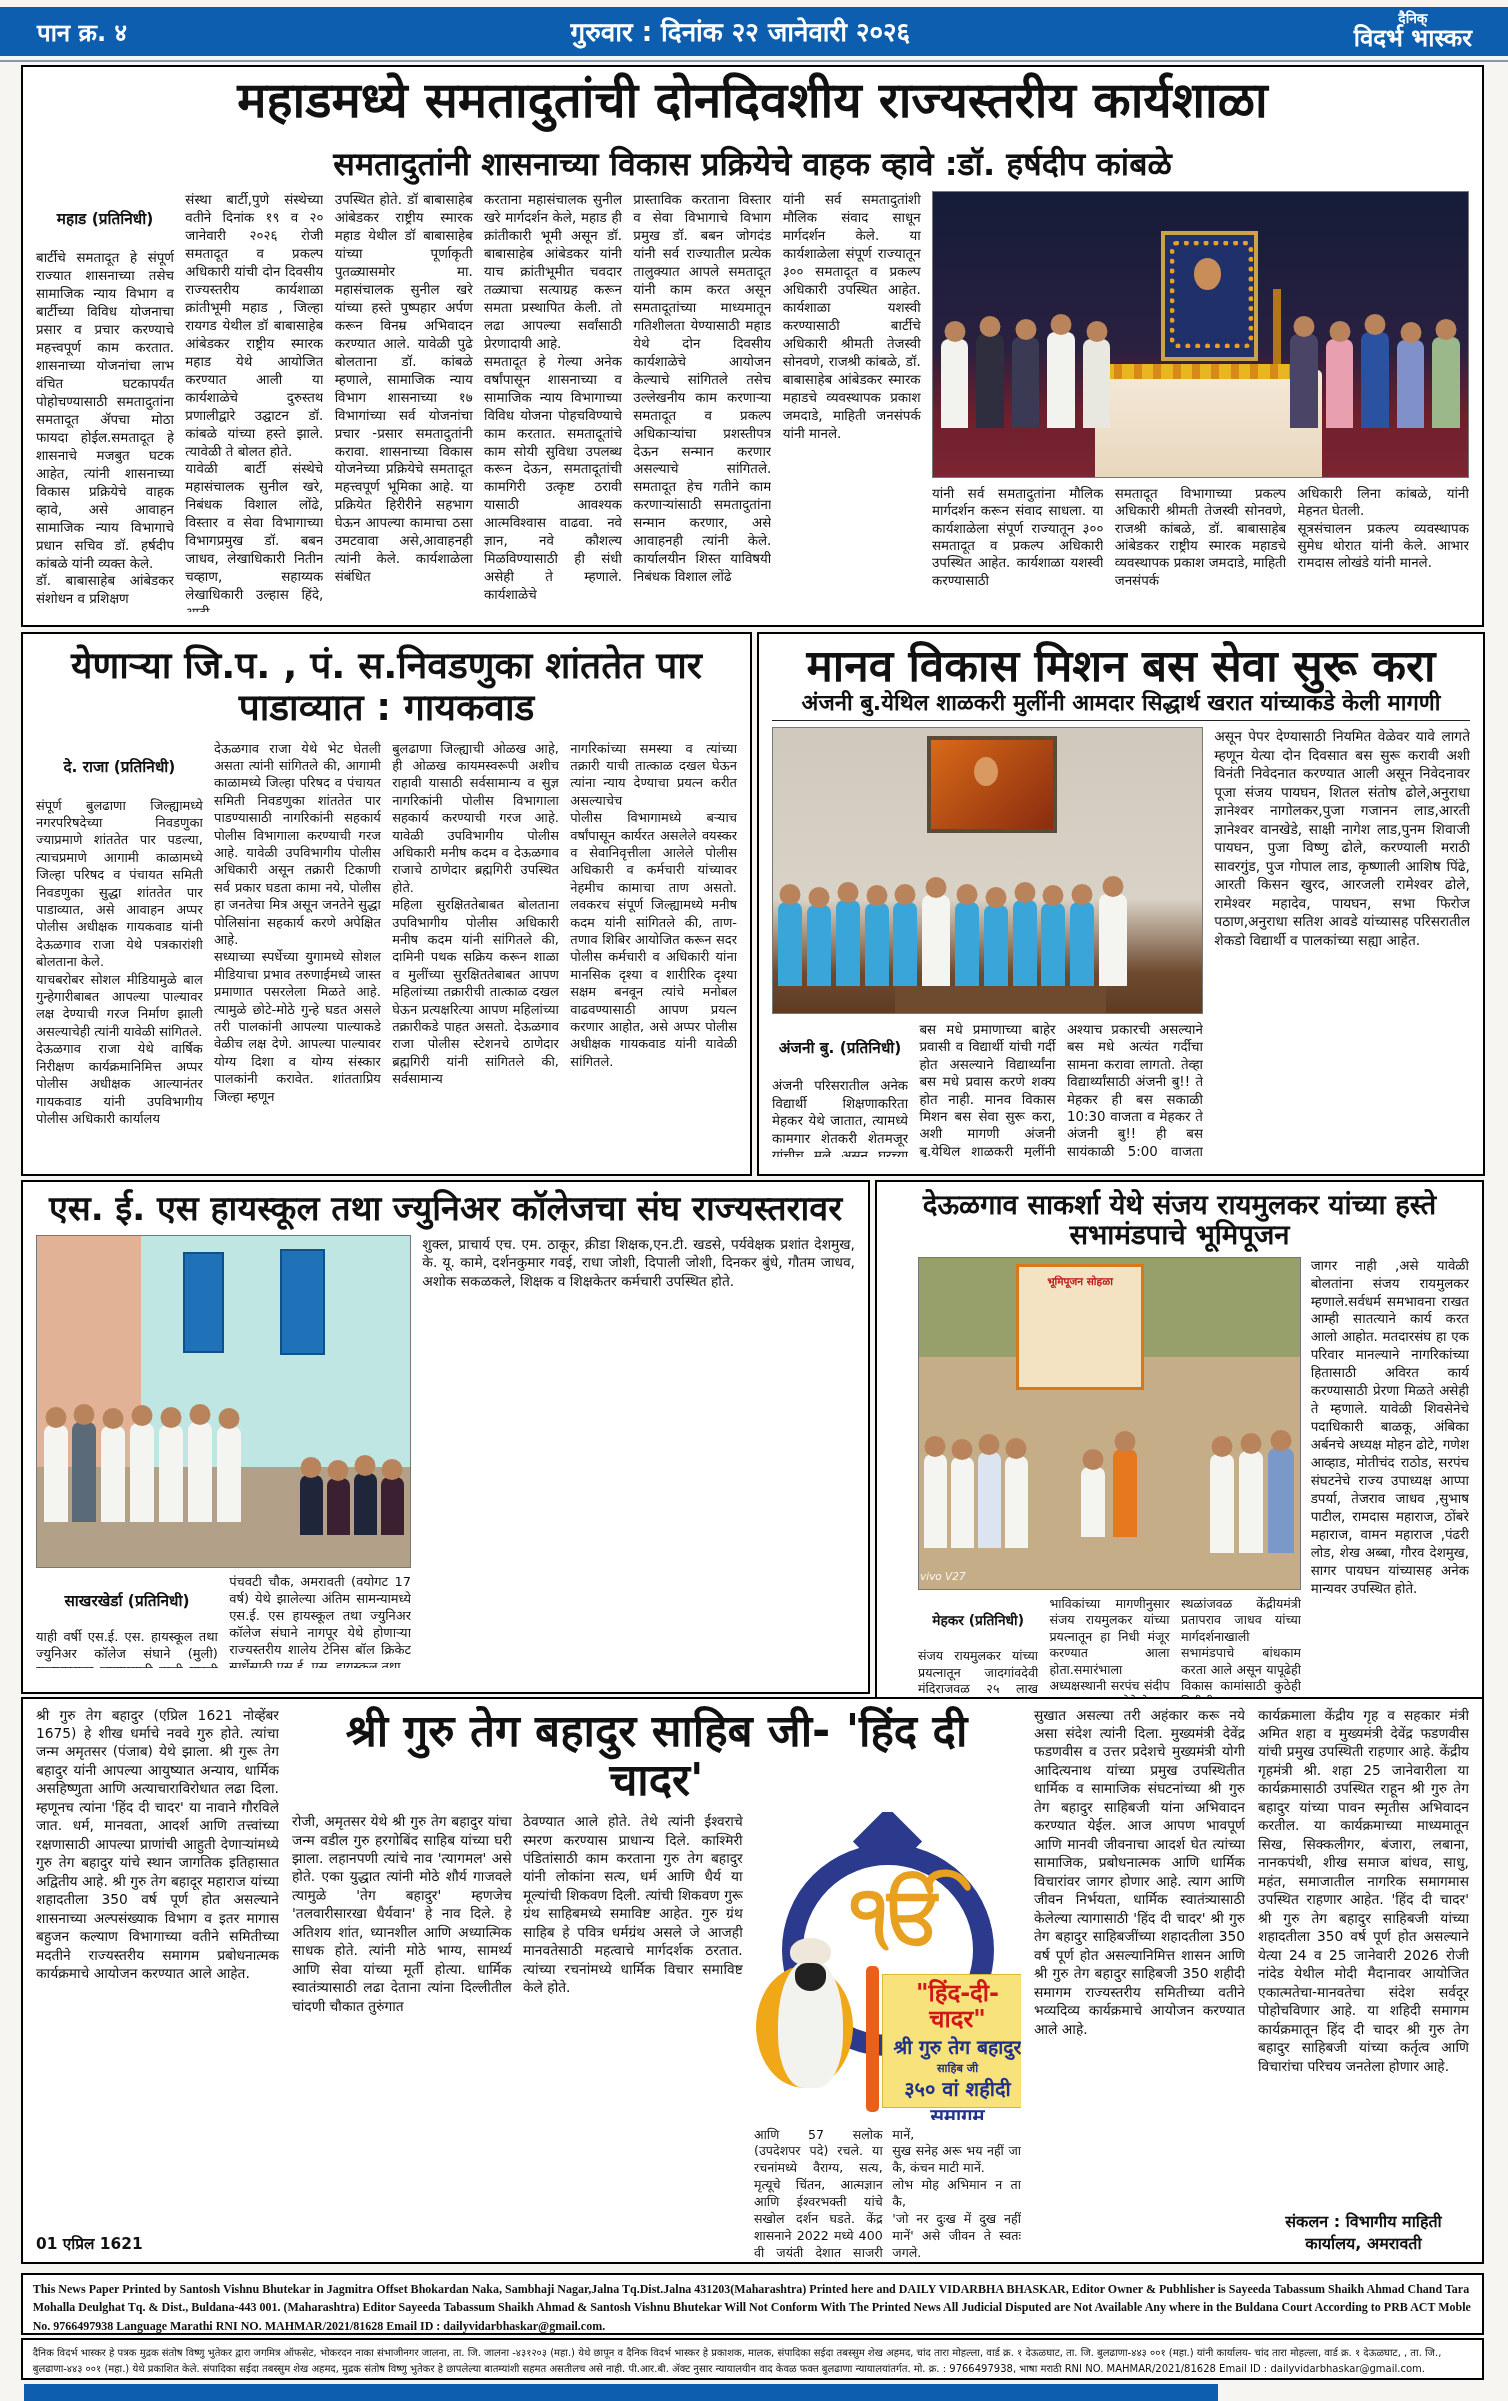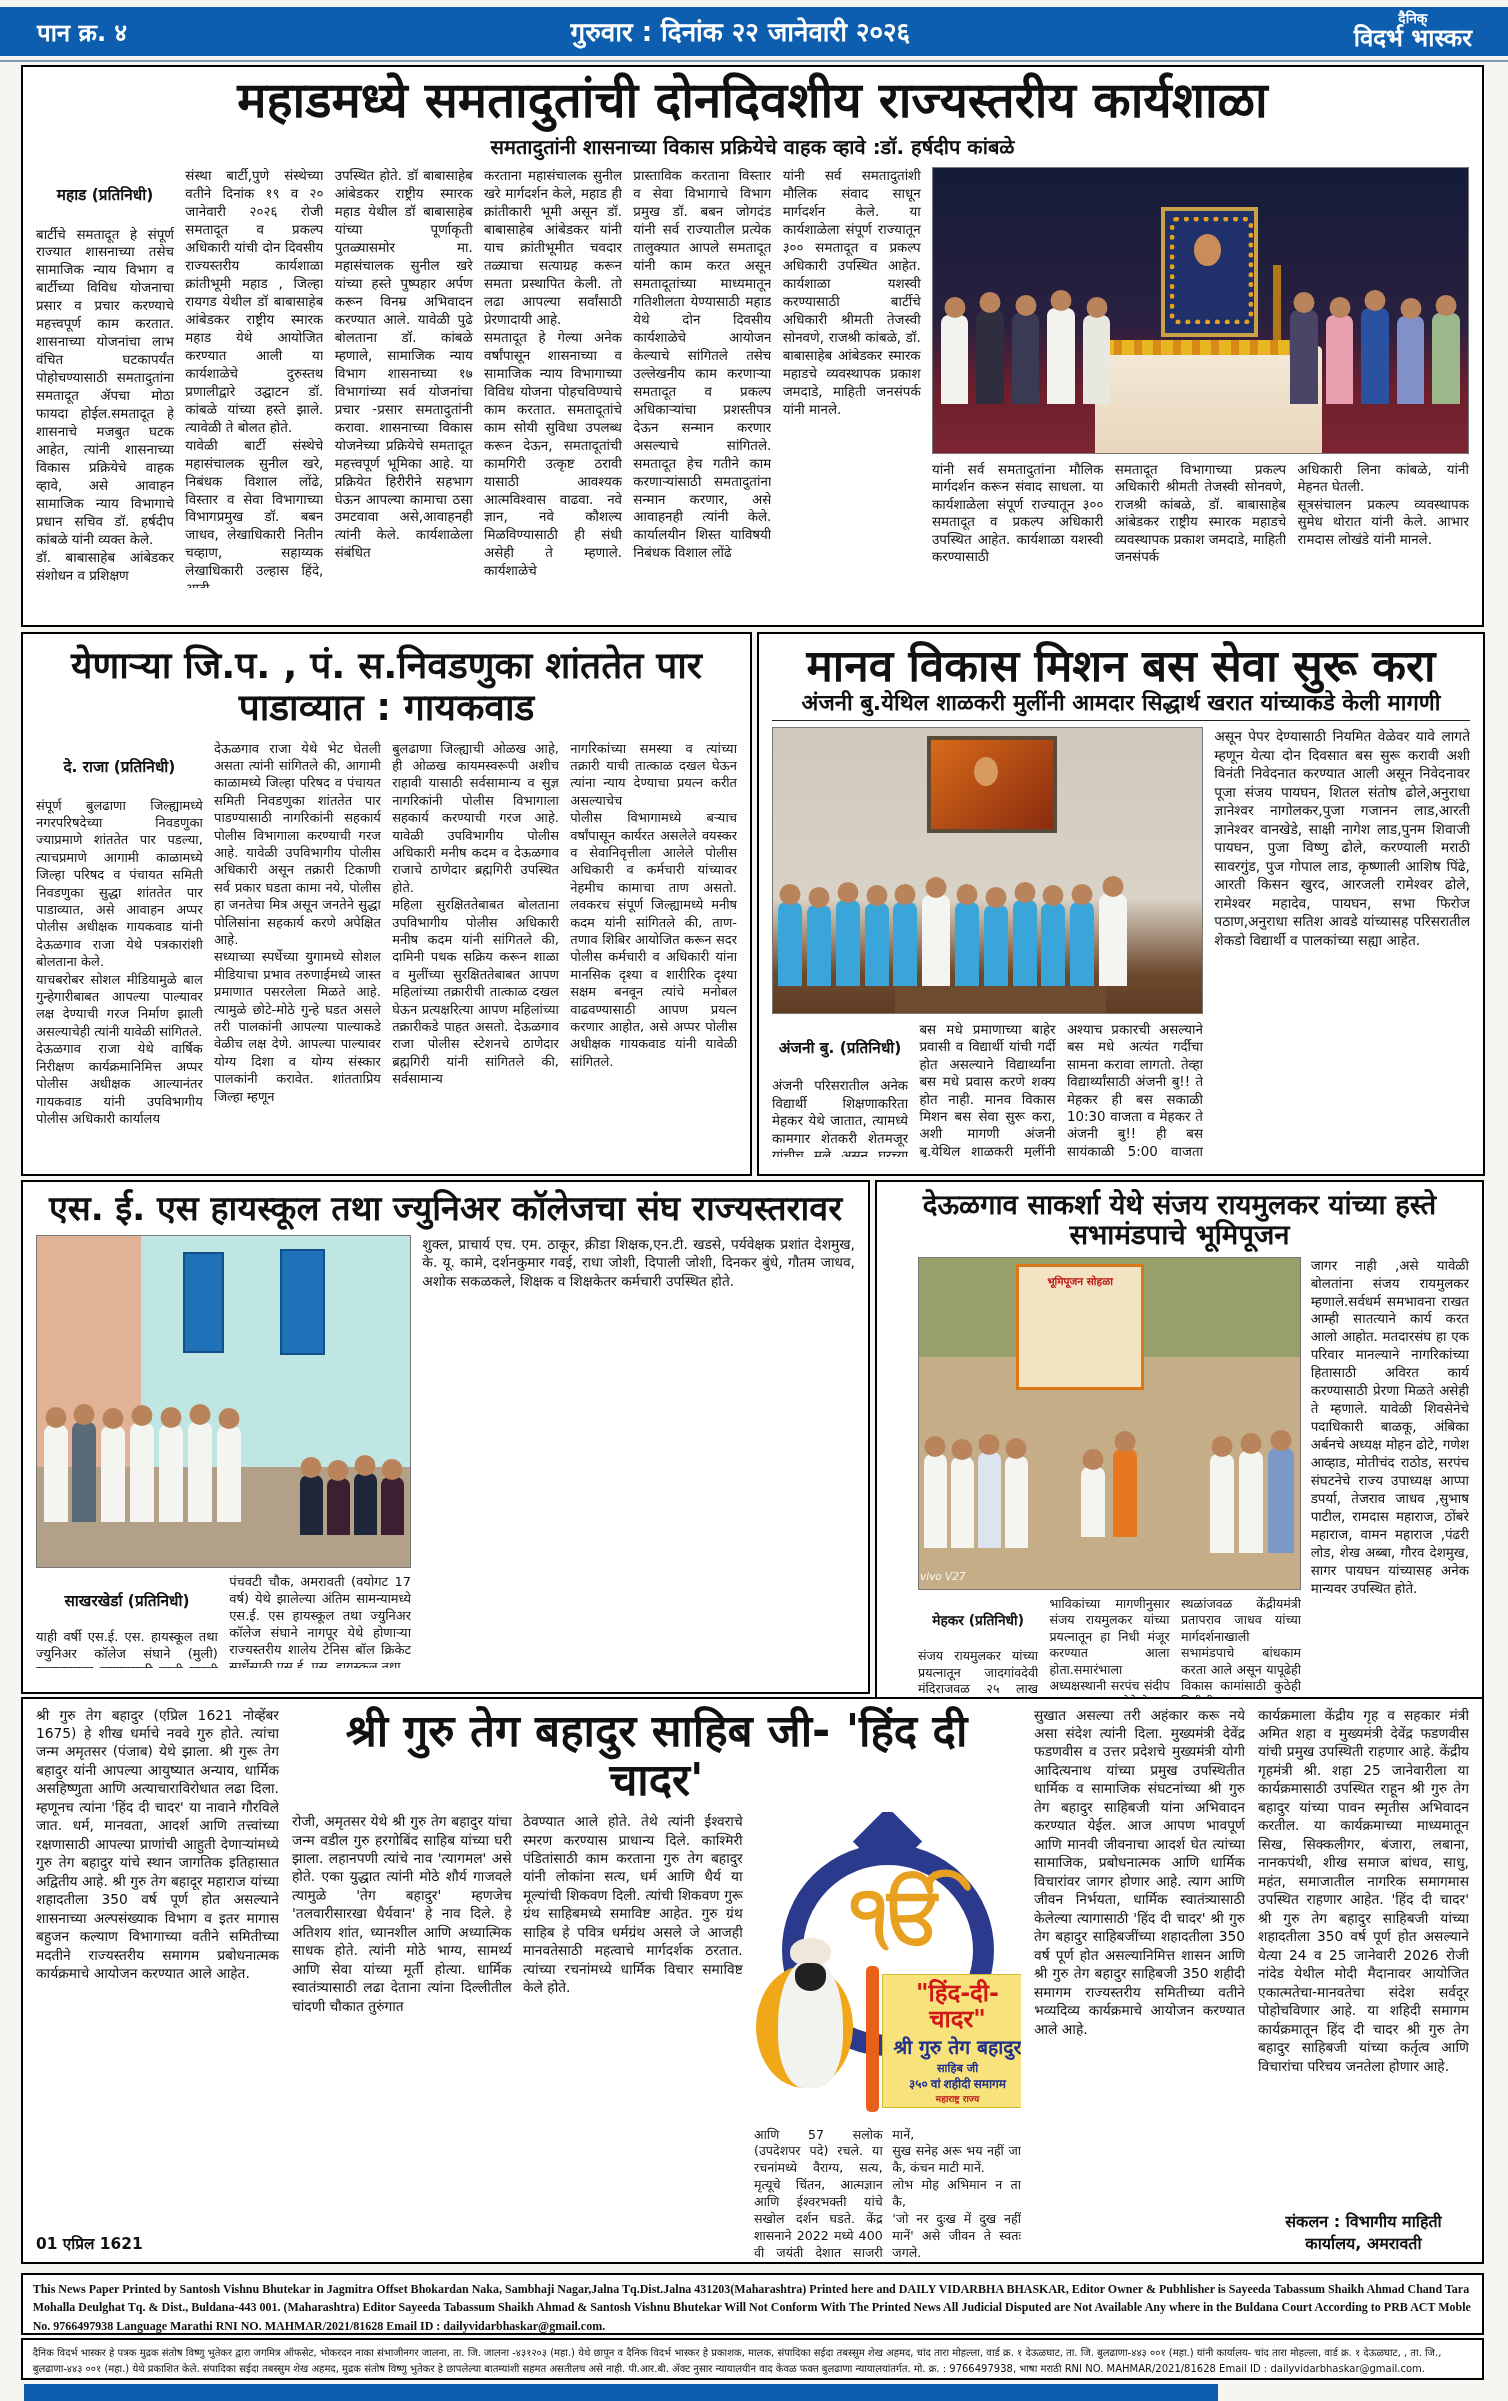--- a/index.html
+++ b/index.html
@@ -51,21 +51,21 @@
   .ikonkar{position:absolute;color:#e8a020;font-weight:bold;}
   .saint{position:absolute;border-radius:50% 50% 40% 40%;background:#f2f2ee;}
   .shawl{position:absolute;border-radius:50%;background:#f0a818;}
   .turban{position:absolute;border-radius:50% 50% 45% 45%;background:#efe8da;}
   .beard{position:absolute;border-radius:40% 40% 50% 50%;background:#222;}
   .pole{position:absolute;background:#e8601a;border-radius:4.9px;}
   .banner{position:absolute;background:#f7e27b;border:1.6px solid #d8b830;text-align:center;padding:4.9px 6.5px;}
   .banner .q{color:#d01818;font-weight:bold;font-size:24px;line-height:1.1;}
   .banner .b1{color:#20318c;font-weight:bold;font-size:19.4px;}
   .banner .b2{color:#20318c;font-weight:bold;font-size:11.3px;}
-  .banner .b3{color:#20318c;font-weight:bold;font-size:12px;font-family:Liberation Serif, serif;}
+  .banner .b3{color:#20318c;font-weight:bold;font-size:20px;}
   .banner .b4{color:#c01818;font-size:9px;font-weight:bold;}
   
   .footbox{border:2.4px solid #000;background:#fff;box-sizing:border-box;
            font-family:"Liberation Serif","DejaVu Serif",serif;font-weight:bold;
            padding:4.9px 9.7px;line-height:1.55;overflow:hidden;}
   .bluebar{background:#0d5eae;}
 </style>
 </head>
 <body>
 
@@ -74,21 +74,21 @@
   <div class="date">गुरुवार : दिनांक २२ जानेवारी २०२६</div>
   <div class="logo">
     <span class="l1">दैनिक्</span>
     <span class="l2">विदर्भ भास्कर</span>
   </div>
 </div>
 <div class="abs rule"></div>
 
 <div class="abs box" style="left:21px;top:65px;width:1463px;height:562px;">
   <div class="hl" style="font-size:49px;">महाडमध्ये समतादुतांची दोनदिवशीय राज्यस्तरीय कार्यशाळा</div>
-  <div class="sub" style="font-size:20px;margin-top:8px;">समतादुतांनी शासनाच्या विकास प्रक्रियेचे वाहक व्हावे :डॉ. हर्षदीप कांबळे</div>
+  <div class="sub" style="font-size:32px;margin-top:18px;">समतादुतांनी शासनाच्या विकास प्रक्रियेचे वाहक व्हावे :डॉ. हर्षदीप कांबळे</div>
   <div class="cols" style="margin-top:8px;height:421px;">
     <div class="col">
       <div class="byline">महाड (प्रतिनिधी)</div>
       <span>बार्टीचे समतादूत हे संपूर्ण राज्यात शासनाच्या तसेच सामाजिक न्याय विभाग व बार्टीच्या विविध योजनाचा प्रसार व प्रचार करण्याचे महत्त्वपूर्ण काम करतात. शासनाच्या योजनांचा लाभ वंचित घटकापर्यंत पोहोचण्यासाठी समतादुतांना समतादूत ॲपचा मोठा फायदा होईल.समतादूत हे शासनाचे मजबुत घटक आहेत, त्यांनी शासनाच्या विकास प्रक्रियेचे वाहक व्हावे, असे आवाहन सामाजिक न्याय विभागाचे प्रधान सचिव डॉ. हर्षदीप कांबळे यांनी व्यक्त केले.
 डॉ. बाबासाहेब आंबेडकर संशोधन व प्रशिक्षण</span>
     </div>
     <div class="col">संस्था बार्टी,पुणे संस्थेच्या वतीने दिनांक १९ व २० जानेवारी २०२६ रोजी समतादूत व प्रकल्प अधिकारी यांची दोन दिवसीय राज्यस्तरीय कार्यशाळा क्रांतीभूमी महाड , जिल्हा रायगड येथील डॉ बाबासाहेब आंबेडकर राष्ट्रीय स्मारक महाड येथे आयोजित करण्यात आली या कार्यशाळेचे दुरुस्तथ प्रणालीद्वारे उद्घाटन डॉ. कांबळे यांच्या हस्ते झाले. त्यावेळी ते बोलत होते.
 यावेळी बार्टी संस्थेचे महासंचालक सुनील खरे, निबंधक विशाल लोंढे, विस्तार व सेवा विभागाच्या विभागप्रमुख डॉ. बबन जाधव, लेखाधिकारी नितीन चव्हाण, सहाय्यक लेखाधिकारी उल्हास हिंदे, आदी</div>
     <div class="col">उपस्थित होते. डॉ बाबासाहेब आंबेडकर राष्ट्रीय स्मारक महाड येथील डॉ बाबासाहेब यांच्या पूर्णाकृती पुतळ्यासमोर मा. महासंचालक सुनील खरे यांच्या हस्ते पुष्पहार अर्पण करून विनम्र अभिवादन करण्यात आले. यावेळी पुढे बोलताना डॉ. कांबळे म्हणाले, सामाजिक न्याय विभाग शासनाच्या १७ विभागांच्या सर्व योजनांचा प्रचार -प्रसार समतादुतांनी करावा. शासनाच्या विकास योजनेच्या प्रक्रियेचे समतादूत महत्त्वपूर्ण भूमिका आहे. या प्रक्रियेत हिरीरीने सहभाग घेऊन आपल्या कामाचा ठसा उमटवावा असे,आवाहनही त्यांनी केले. कार्यशाळेला संबंधित</div>
     <div class="col">करताना महासंचालक सुनील खरे मार्गदर्शन केले, महाड ही क्रांतीकारी भूमी असून डॉ. बाबासाहेब आंबेडकर यांनी याच क्रांतीभूमीत चवदार तळ्याचा सत्याग्रह करून समता प्रस्थापित केली. तो लढा आपल्या सर्वांसाठी प्रेरणादायी आहे.

